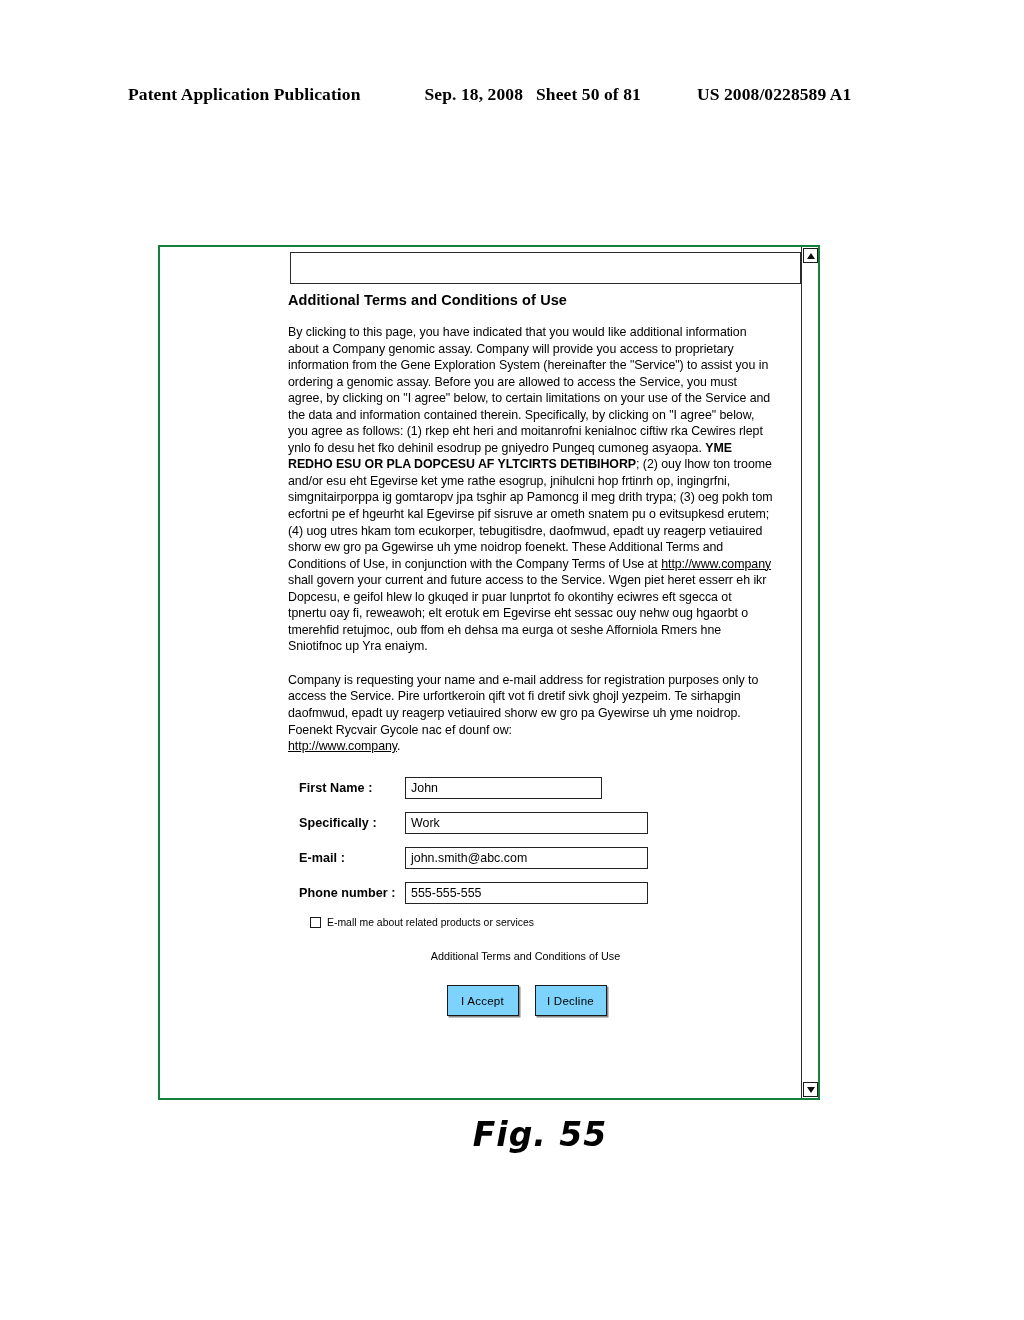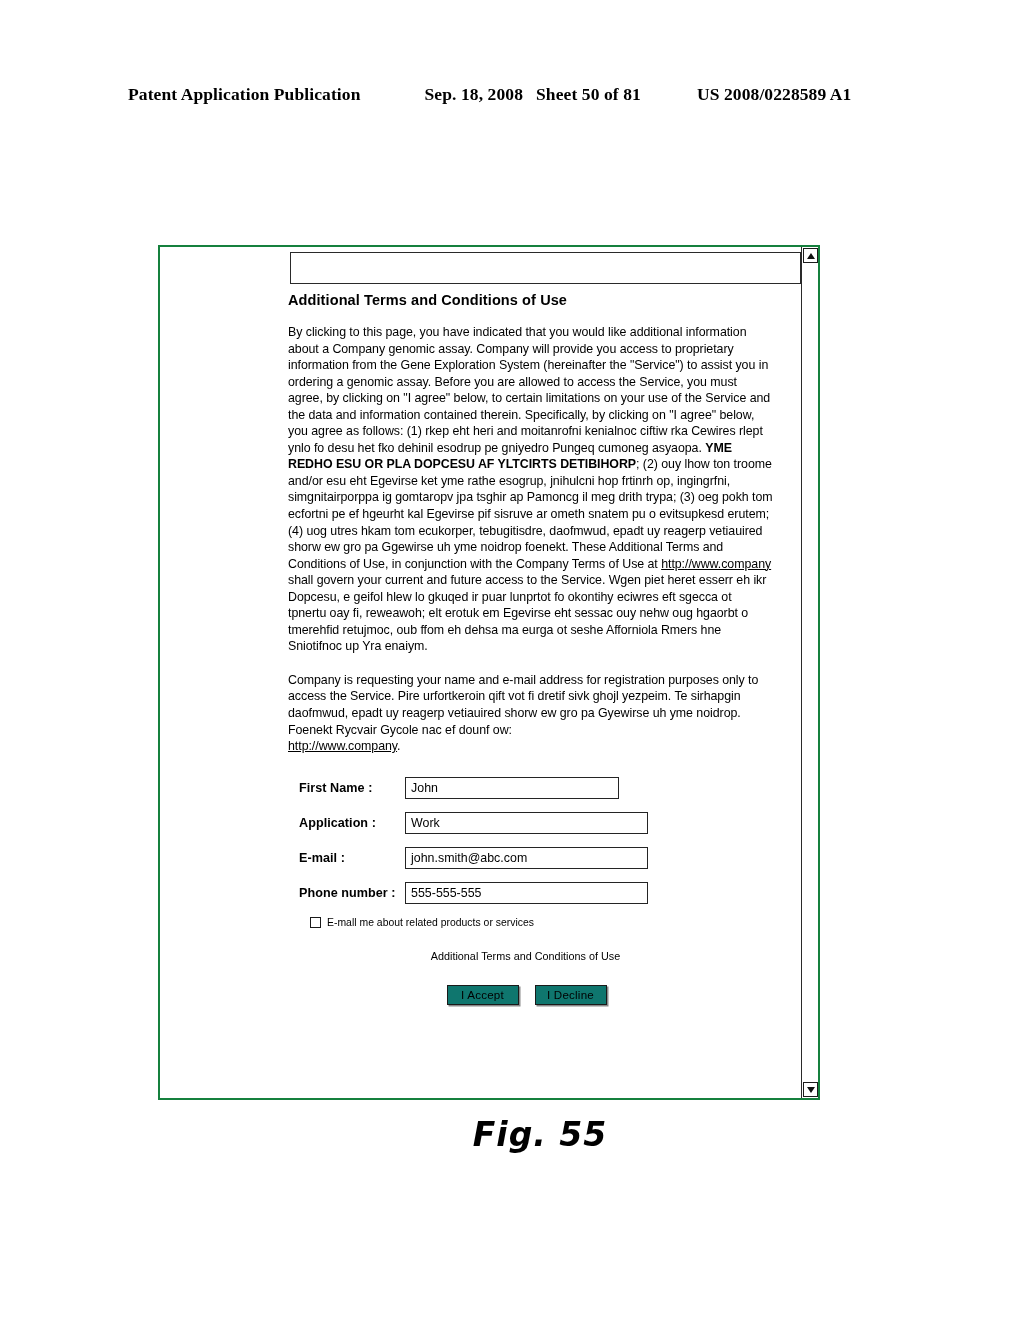--- a/index.html
+++ b/index.html
@@ -154,21 +154,21 @@
     border: 1px solid #242424;
     box-sizing: border-box;
     background: #ffffff;
     display: flex;
     align-items: center;
     padding-left: 5px;
     font-size: 12.4px;
     color: #000;
     letter-spacing: 0.02px;
   }
-  .w-first { width: 214px; }
+  .w-first { width: 197px; }
   .w-last  { width: 243px; }
   .w-inst  { width: 243px; }
   .w-mail  { width: 243px; }
   .w-phone { width: 243px; }
 
   
   .checkbox-row {
     display: flex;
     align-items: center;
     margin-top: 9px;
@@ -208,24 +208,24 @@
   
   .button-row {
     margin-top: 23px;
     display: flex;
     justify-content: center;
     gap: 16px;
     padding-right: 8px;
   }
   .btn {
     min-width: 72px;
-    height: 20px;
+    height: 31px;
     border: 1.5px solid #1a1a1a;
     box-sizing: border-box;
-    background: #0f766e;
+    background: #7dd3fc;
     display: flex;
     align-items: center;
     justify-content: center;
     font-size: 11.6px;
     letter-spacing: 0.2px;
     color: #000;
     box-shadow: 1.5px 1.5px 0 rgba(40,40,40,0.55);
   }
 
   
@@ -277,21 +277,21 @@
 
     <div class="form">
 
       <div class="form-row">
         <div class="form-label">First Name :</div>
         <div class="form-input w-first">John</div>
       </div>
 
 
       <div class="form-row">
-        <div class="form-label">Application :</div>
+        <div class="form-label">Specifically :</div>
         <div class="form-input w-inst">Work</div>
       </div>
 
       <div class="form-row">
         <div class="form-label">E-mail :</div>
         <div class="form-input w-mail">john.smith@abc.com</div>
       </div>
 
       <div class="form-row">
         <div class="form-label">Phone number :</div>

